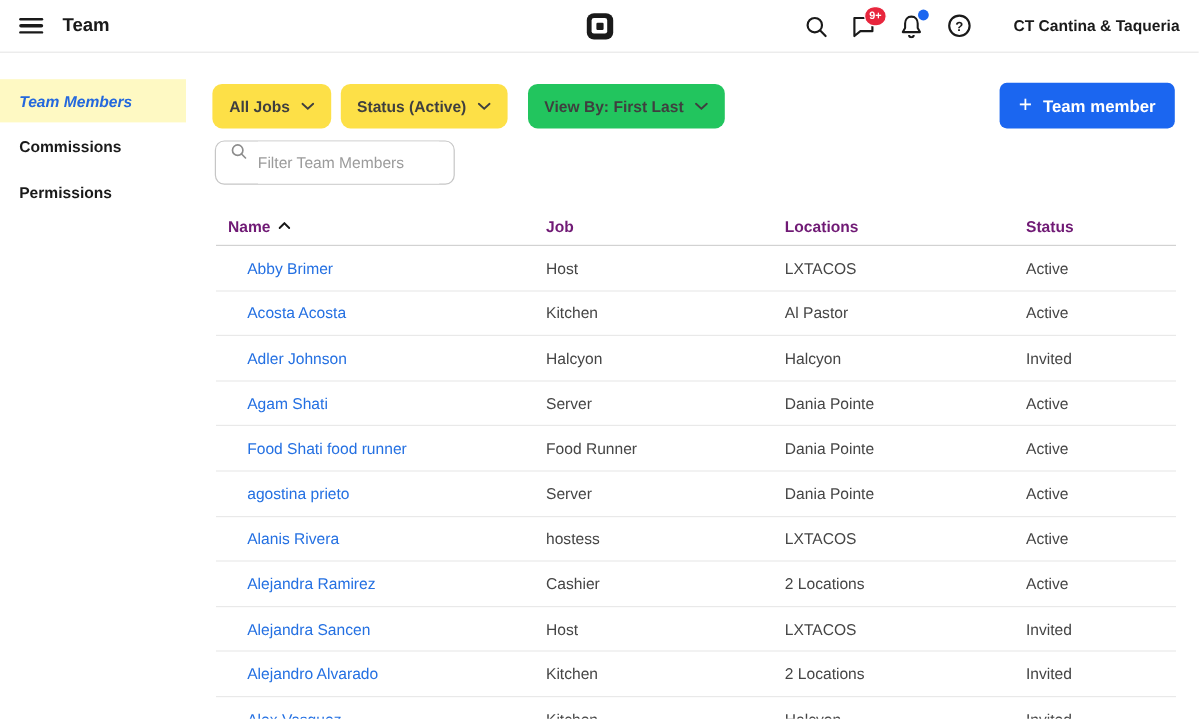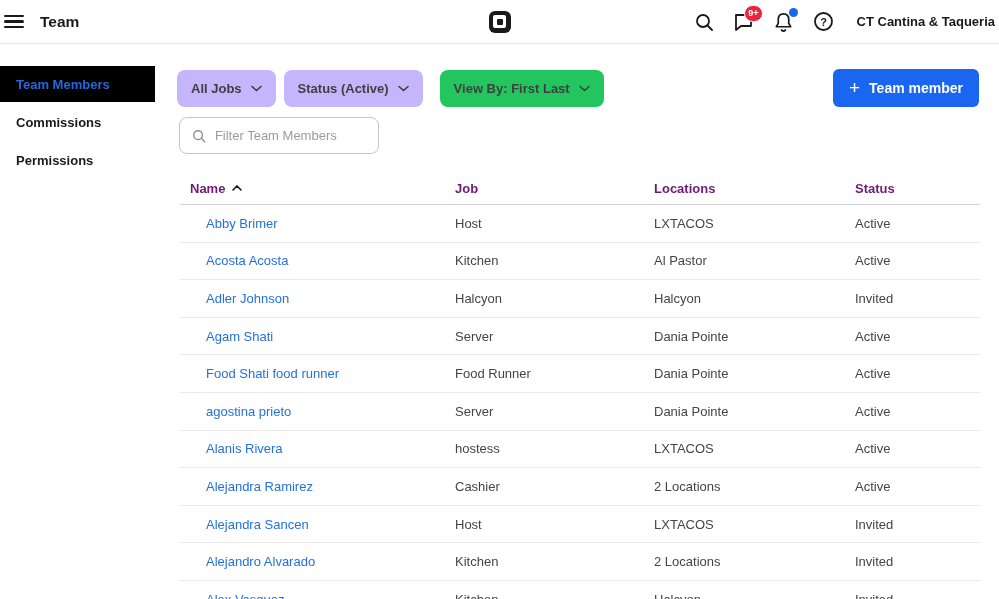--- a/index.html
+++ b/index.html
@@ -2,21 +2,21 @@
 <html><head>
 <meta charset="utf-8">
 <style>
   * { margin:0; padding:0; box-sizing:border-box; }
   html,body { width:999px; height:599px; overflow:hidden; background:#fff;
               font-family:"Liberation Sans", sans-serif; position:relative; }
 
   
   .topbar { position:absolute; top:0; left:0; right:0; height:44px;
             border-bottom:1px solid #e8e8e8; display:flex; align-items:center;
-            padding:0 4px; background:#fff; z-index:5; }
+            padding:0 16px; background:#fff; z-index:5; }
   .hamburger { width:20px; height:14px; display:flex; flex-direction:column;
                justify-content:space-between; cursor:pointer; margin-right:16px; }
   .hamburger span { display:block; height:2.4px; background:#1a1a1a; border-radius:2px; }
   .page-title { font-size:15.5px; font-weight:700; color:#1a1a1a; }
 
   .logo { position:absolute; left:50%; top:50%; transform:translate(-50%,-50%);
           width:22px; height:22px; background:#1a1a1a; border-radius:6px;
           display:flex; align-items:center; justify-content:center; }
   .logo-inner { width:13px; height:13px; background:#fff; border-radius:2px;
                 display:flex; align-items:center; justify-content:center; }
@@ -24,48 +24,48 @@
 
   .topbar-right { margin-left:auto; display:flex; align-items:center; gap:18px; }
   .tb-icon { width:22px; height:22px; position:relative; cursor:pointer;
              display:flex; align-items:center; justify-content:center; }
   .badge { position:absolute; top:-6px; right:-8px; min-width:17px; height:17px;
            background:#e8263d; color:#fff; border-radius:9px; font-size:9px;
            font-weight:700; display:flex; align-items:center; justify-content:center;
            padding:0 3px; border:1.5px solid #fff; }
   .dot { position:absolute; top:-3px; right:-3px; width:9px; height:9px;
          background:#1b66f0; border-radius:50%; }
-  .merchant { font-size:13px; font-weight:700; color:#1a1a1a; cursor:pointer; margin-left:4px; }
+  .merchant { font-size:13px; font-weight:700; color:#1a1a1a; cursor:pointer; margin-left:16px; }
 
   
   .sidebar { position:absolute; top:44px; left:0; width:165px; bottom:0; padding-top:22px; }
   .side-item { width:155px; height:36px; display:flex; align-items:center;
                padding-left:16px; font-size:13px; font-weight:700; color:#1a1a1a;
                cursor:pointer; margin-bottom:2px; }
-  .side-item.active { background:#000000; color:#2468dd; }
+  .side-item.active { background:#fef9c3; color:#2468dd;font-style:italic; }
 
   
   .main { position:absolute; top:44px; left:165px; right:0; bottom:0; }
 
   .controls-row { display:flex; align-items:center; margin:25px 20px 0 12px; }
-  .chip { height:37px; padding:0 14px; background:#c4b5fd; border-radius:8px;
+  .chip { height:37px; padding:0 14px; background:#fde047; border-radius:8px;
           display:flex; align-items:center; gap:9px; font-size:13px; font-weight:700;
           color:#3f3f3f; margin-right:8px; cursor:pointer; white-space:nowrap; }
   .chip.highlight { background:#22c55e; margin-left:9px; }
   .chev { display:block; }
 
   .add-btn { margin-left:auto; height:38px; padding:0 16px; background:#1b66f0;
              color:#fff; border:none; border-radius:6px; font-size:14px; font-weight:700;
              display:flex; align-items:center; gap:9px; cursor:pointer;
              font-family:"Liberation Sans", sans-serif; }
   .add-btn .plus { font-size:19px; font-weight:400; line-height:1; margin-top:-2px; }
 
   .search-row { margin:10px 20px 0 14px; }
   .search-box { width:200px; height:37px; border:1px solid #c6c6c6; border-radius:8px;
-                display:flex; align-items:center; padding:0 12px; gap:9px; background:#fff; }
+                display:flex; padding:0 12px; gap:9px; background:#fff; }
   .search-box input { border:none; outline:none; font-size:13px; color:#1a1a1a;
                       width:100%; font-family:"Liberation Sans", sans-serif; }
   .search-box input::placeholder { color:#9b9b9b; }
 
   
   .table { margin:18px 19px 0 15px; }
   .thead, .trow { display:grid; grid-template-columns:265px 199px 201px 1fr;
                   padding-left:10px; align-items:center; }
   .thead { height:33px; border-bottom:1px solid #d2d2d2; font-size:13px;
            font-weight:700; color:#701a75; }

